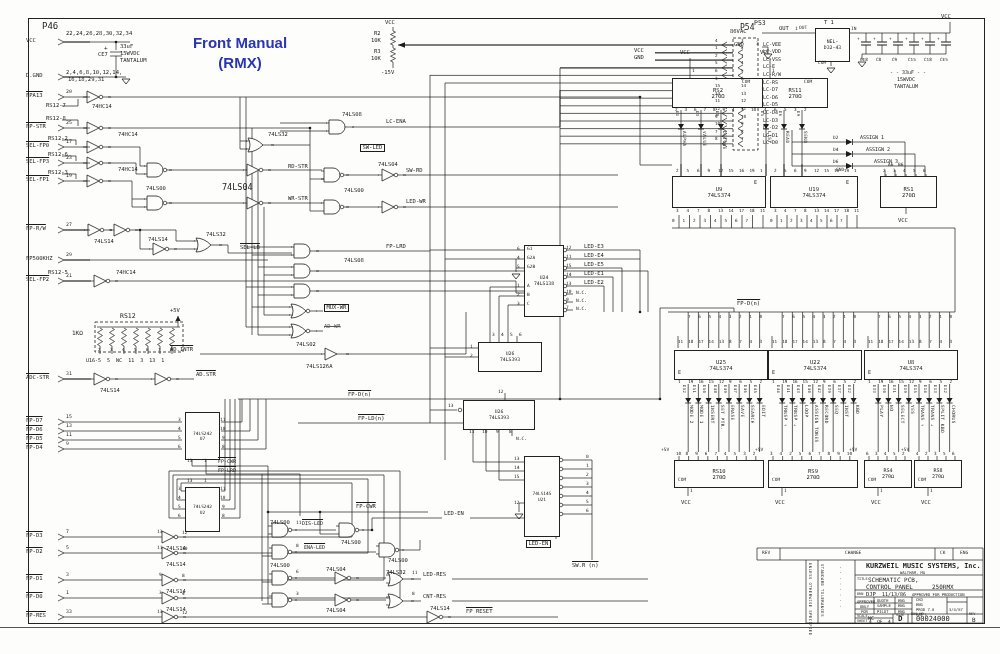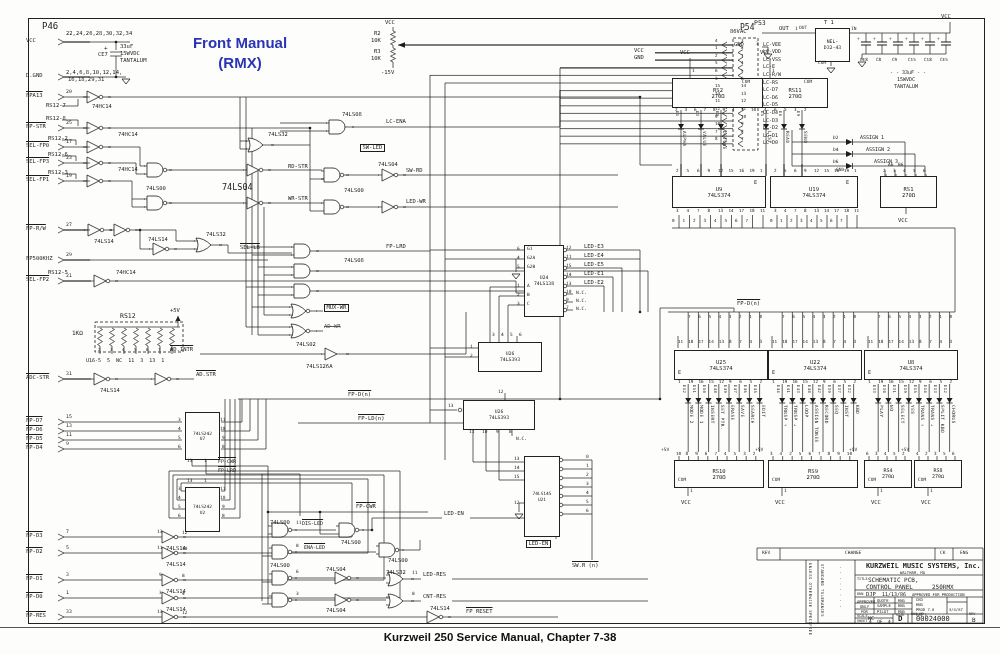--- a/index.html
+++ b/index.html
@@ -1637,14 +1637,13 @@
       <span class="lbl" style="left: 916px; top: 616px; font-size: 7px;">00024000</span>
       <span class="lbl" style="left: 969px; top: 613px; font-size: 3.5px;">REV</span>
       <span class="lbl" style="left: 972px; top: 617px; font-size: 6px;">B</span>
       <span class="lbl v" style="left: 820px; top: 564px; font-size: 3.8px;">STANDARD TOLERANCES</span>
       <span class="lbl v" style="left: 808px; top: 563px; font-size: 3.8px;">UNLESS OTHERWISE SPECIFIED</span>
       <span class="lbl v" style="left: 838px; top: 566px; font-size: 3.8px;">· · · · · · · ·</span>
     </div>
   <div id="title1" style="left: 170px; top: 34px; width: 140px; font-size: 15px; color: rgb(42, 53, 181);">Front Manual</div>
   <div id="title2" style="left: 170px; top: 54px; width: 140px; font-size: 15px; color: rgb(42, 53, 181);">(RMX)</div>
   <div id="hairline"></div>
-  <div id="caption">Kurzweil 250 Service Manual, Chapter 7-38</div>
 </div>
 
 </body></html>

